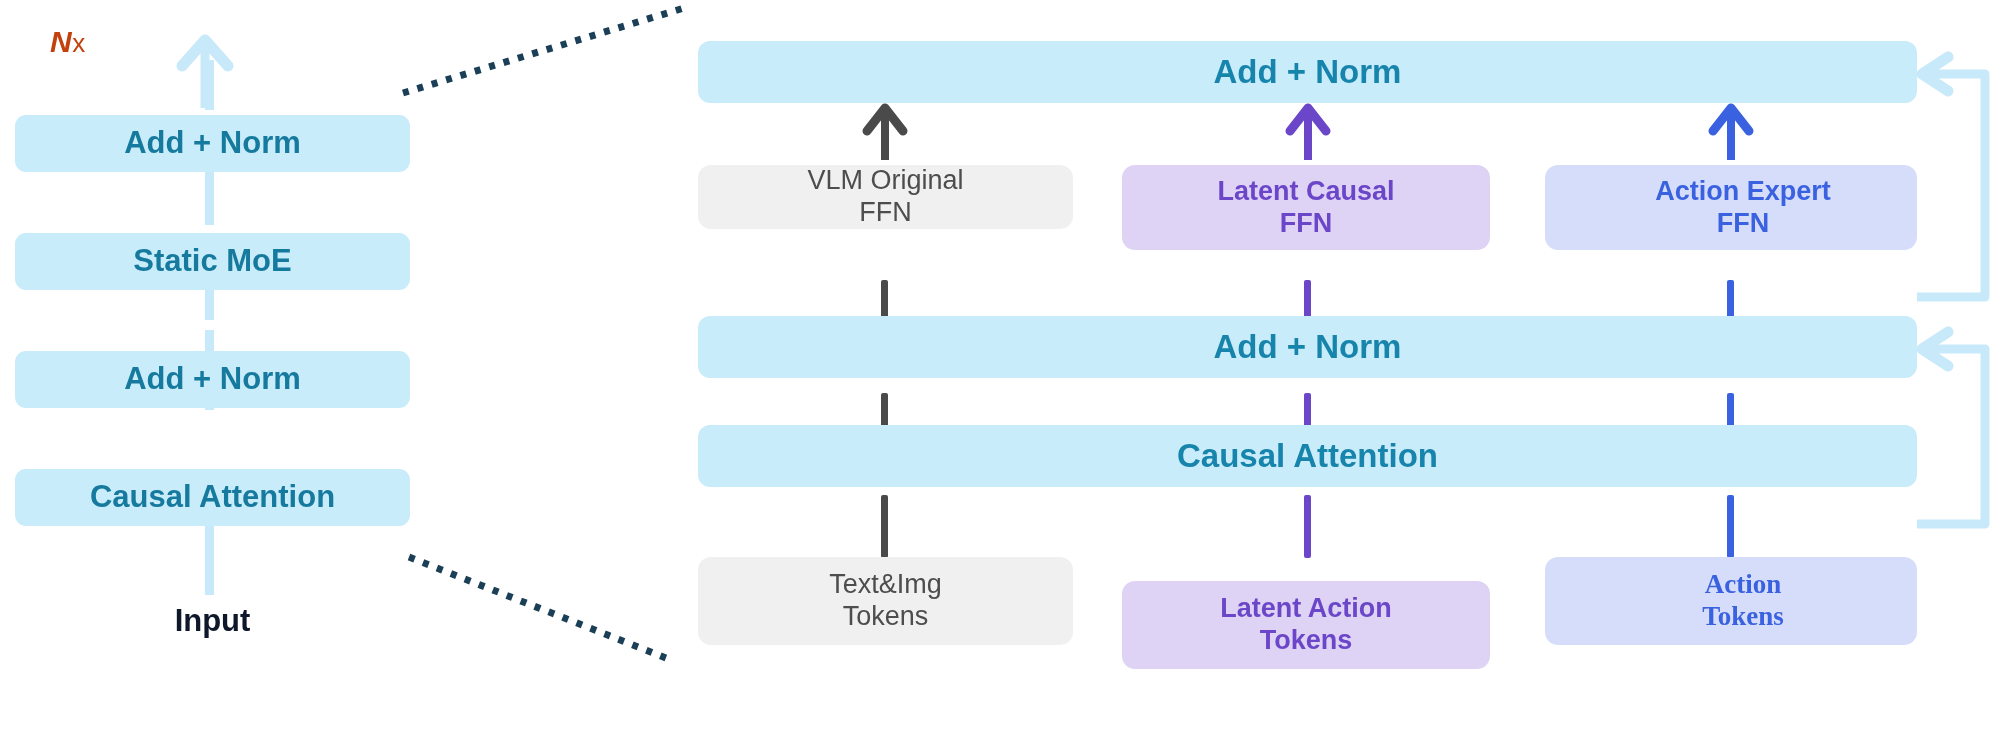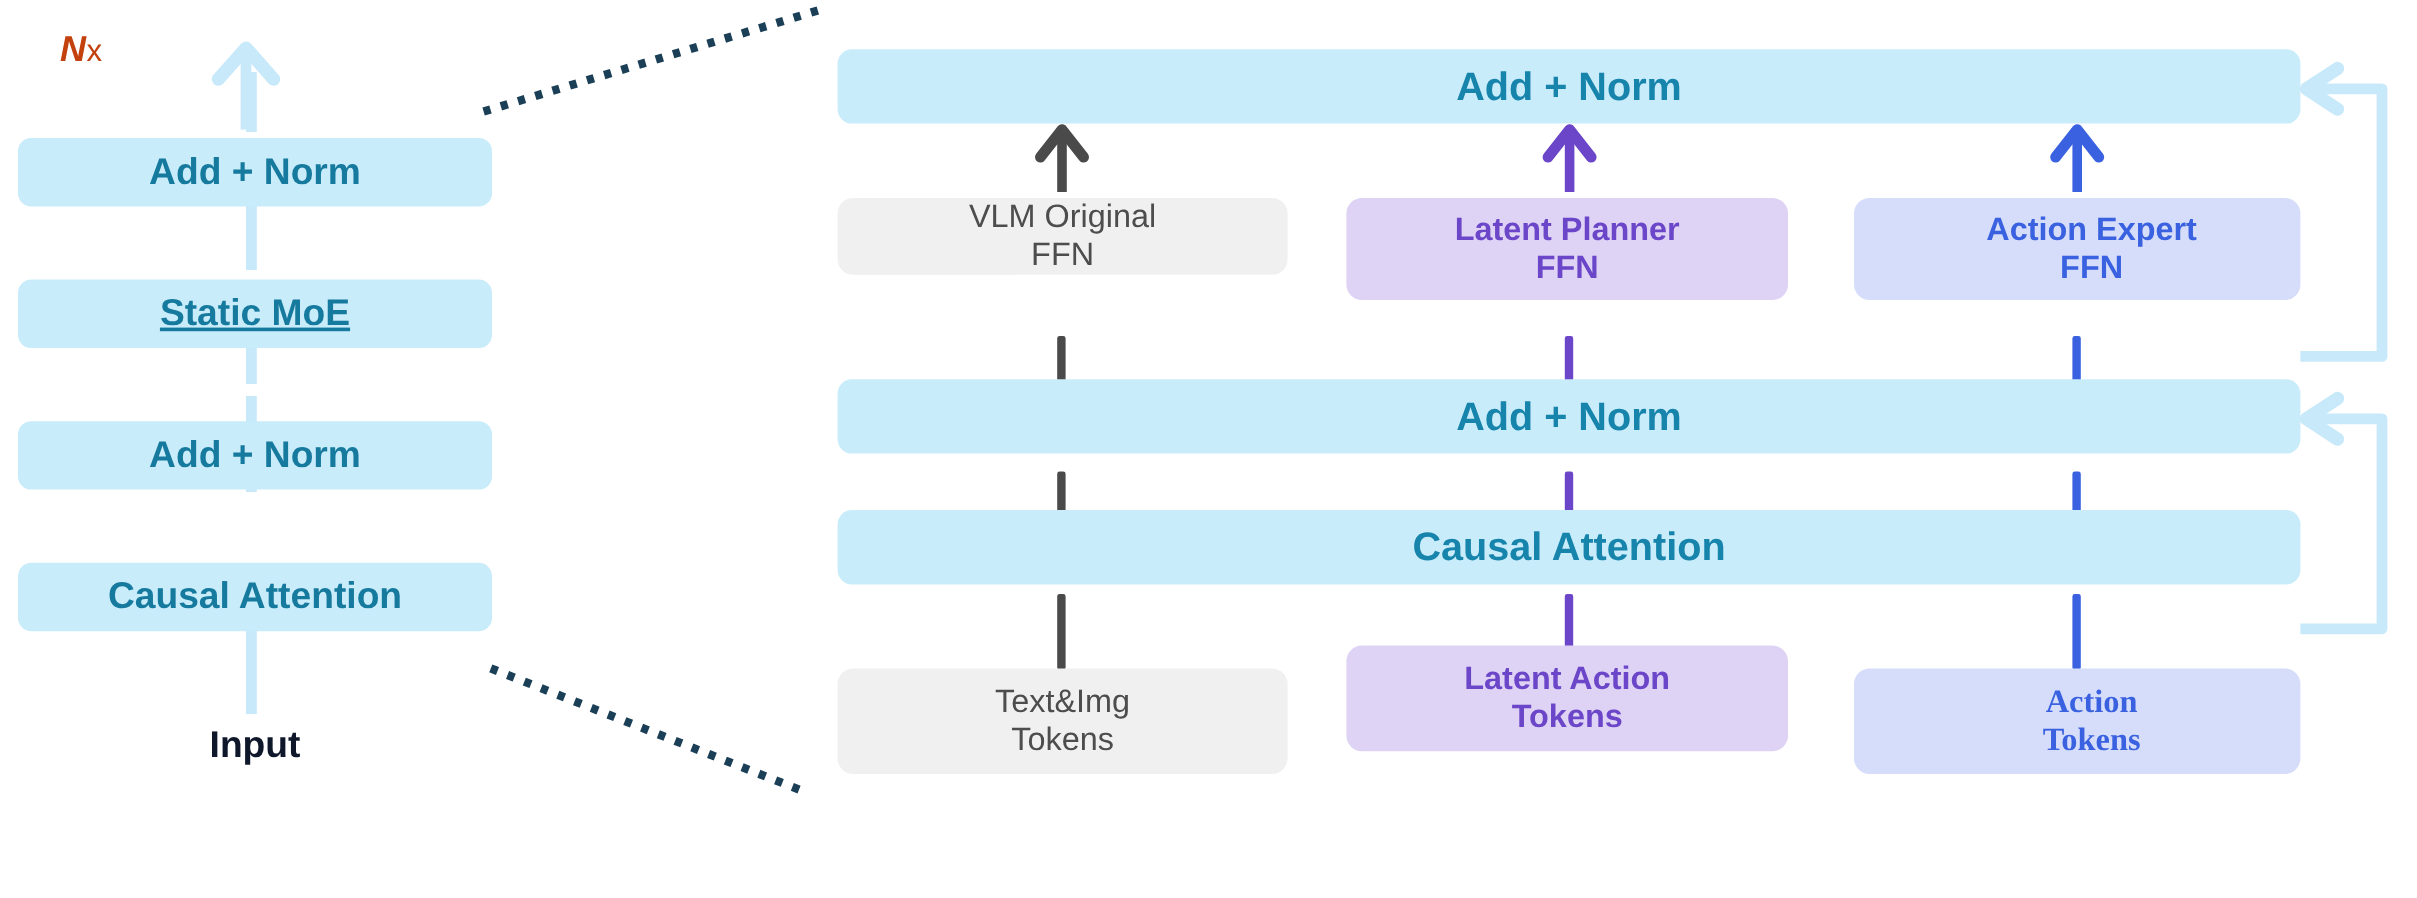--- a/index.html
+++ b/index.html
@@ -103,21 +103,21 @@
   <div class="lspine" style="left:205px;top:240px;height:80px;"></div>
   <div class="lspine" style="left:205px;top:330px;height:80px;"></div>
   <div class="lspine" style="left:205px;top:520px;height:75px;"></div>
 
   <div class="nx" style="left:50px;top:25px;">
     <i>N</i><span>x</span>
   </div>
 
   <div class="box lbox" style="left:15px;top:115px;width:395px;height:57px;">Add + Norm</div>
 
-  <div class="box lbox" style="left:15px;top:233px;width:395px;height:57px;text-decoration:underline;">Static MoE</div>
+  <div class="box lbox" style="left:15px;top:233px;width:395px;height:57px;">Static MoE</div>
 
   <div class="box lbox" style="left:15px;top:351px;width:395px;height:57px;">Add + Norm</div>
 
   <div class="box lbox" style="left:15px;top:469px;width:395px;height:57px;">Causal Attention</div>
 
   <div class="inputlbl" style="left:15px;top:603px;width:395px;">Input</div>
 
   <div class="vseg v-gray" style="left:881px;top:280px;height:55px;"></div>
   <div class="vseg v-gray" style="left:881px;top:393px;height:52px;"></div>
   <div class="vseg v-gray" style="left:881px;top:495px;height:63px;"></div>
@@ -132,30 +132,30 @@
 
   <div class="box wbar" style="left:698px;top:41px;width:1219px;height:62px;">Add + Norm</div>
 
   <div class="box wbar" style="left:698px;top:316px;width:1219px;height:62px;">Add + Norm</div>
 
   <div class="box wbar" style="left:698px;top:425px;width:1219px;height:62px;">Causal Attention</div>
 
   <div class="box cbox c-gray" style="left:698px;top:165px;width:375px;height:64px;">VLM Original
 FFN</div>
 
-  <div class="box cbox c-purple" style="left:1122px;top:165px;width:368px;height:85px;">Latent Planner
+  <div class="box cbox c-purple" style="left:1122px;top:165px;width:368px;height:85px;">Latent Causal
 FFN</div>
 
   <div class="box cbox c-blue" style="left:1545px;top:165px;width:372px;height:85px;">Action Expert
 FFN</div>
 
   <div class="box cbox c-gray" style="left:698px;top:557px;width:375px;height:88px;">Text&amp;Img
 Tokens</div>
 
-  <div class="box cbox c-purple" style="left:1122px;top:538px;width:368px;height:88px;">Latent Action
+  <div class="box cbox c-purple" style="left:1122px;top:581px;width:368px;height:88px;">Latent Action
 Tokens</div>
 
   <div class="box cbox c-blue" style="left:1545px;top:557px;width:372px;height:88px;font-family:Liberation Serif, serif;">Action
 Tokens</div>
 
 
   <svg class="overlay" viewBox="0 0 2014 748">
 
     <g>
       <path d="M205 108 L205 42" stroke="#c7e9fa" stroke-width="9" fill="none"></path>

